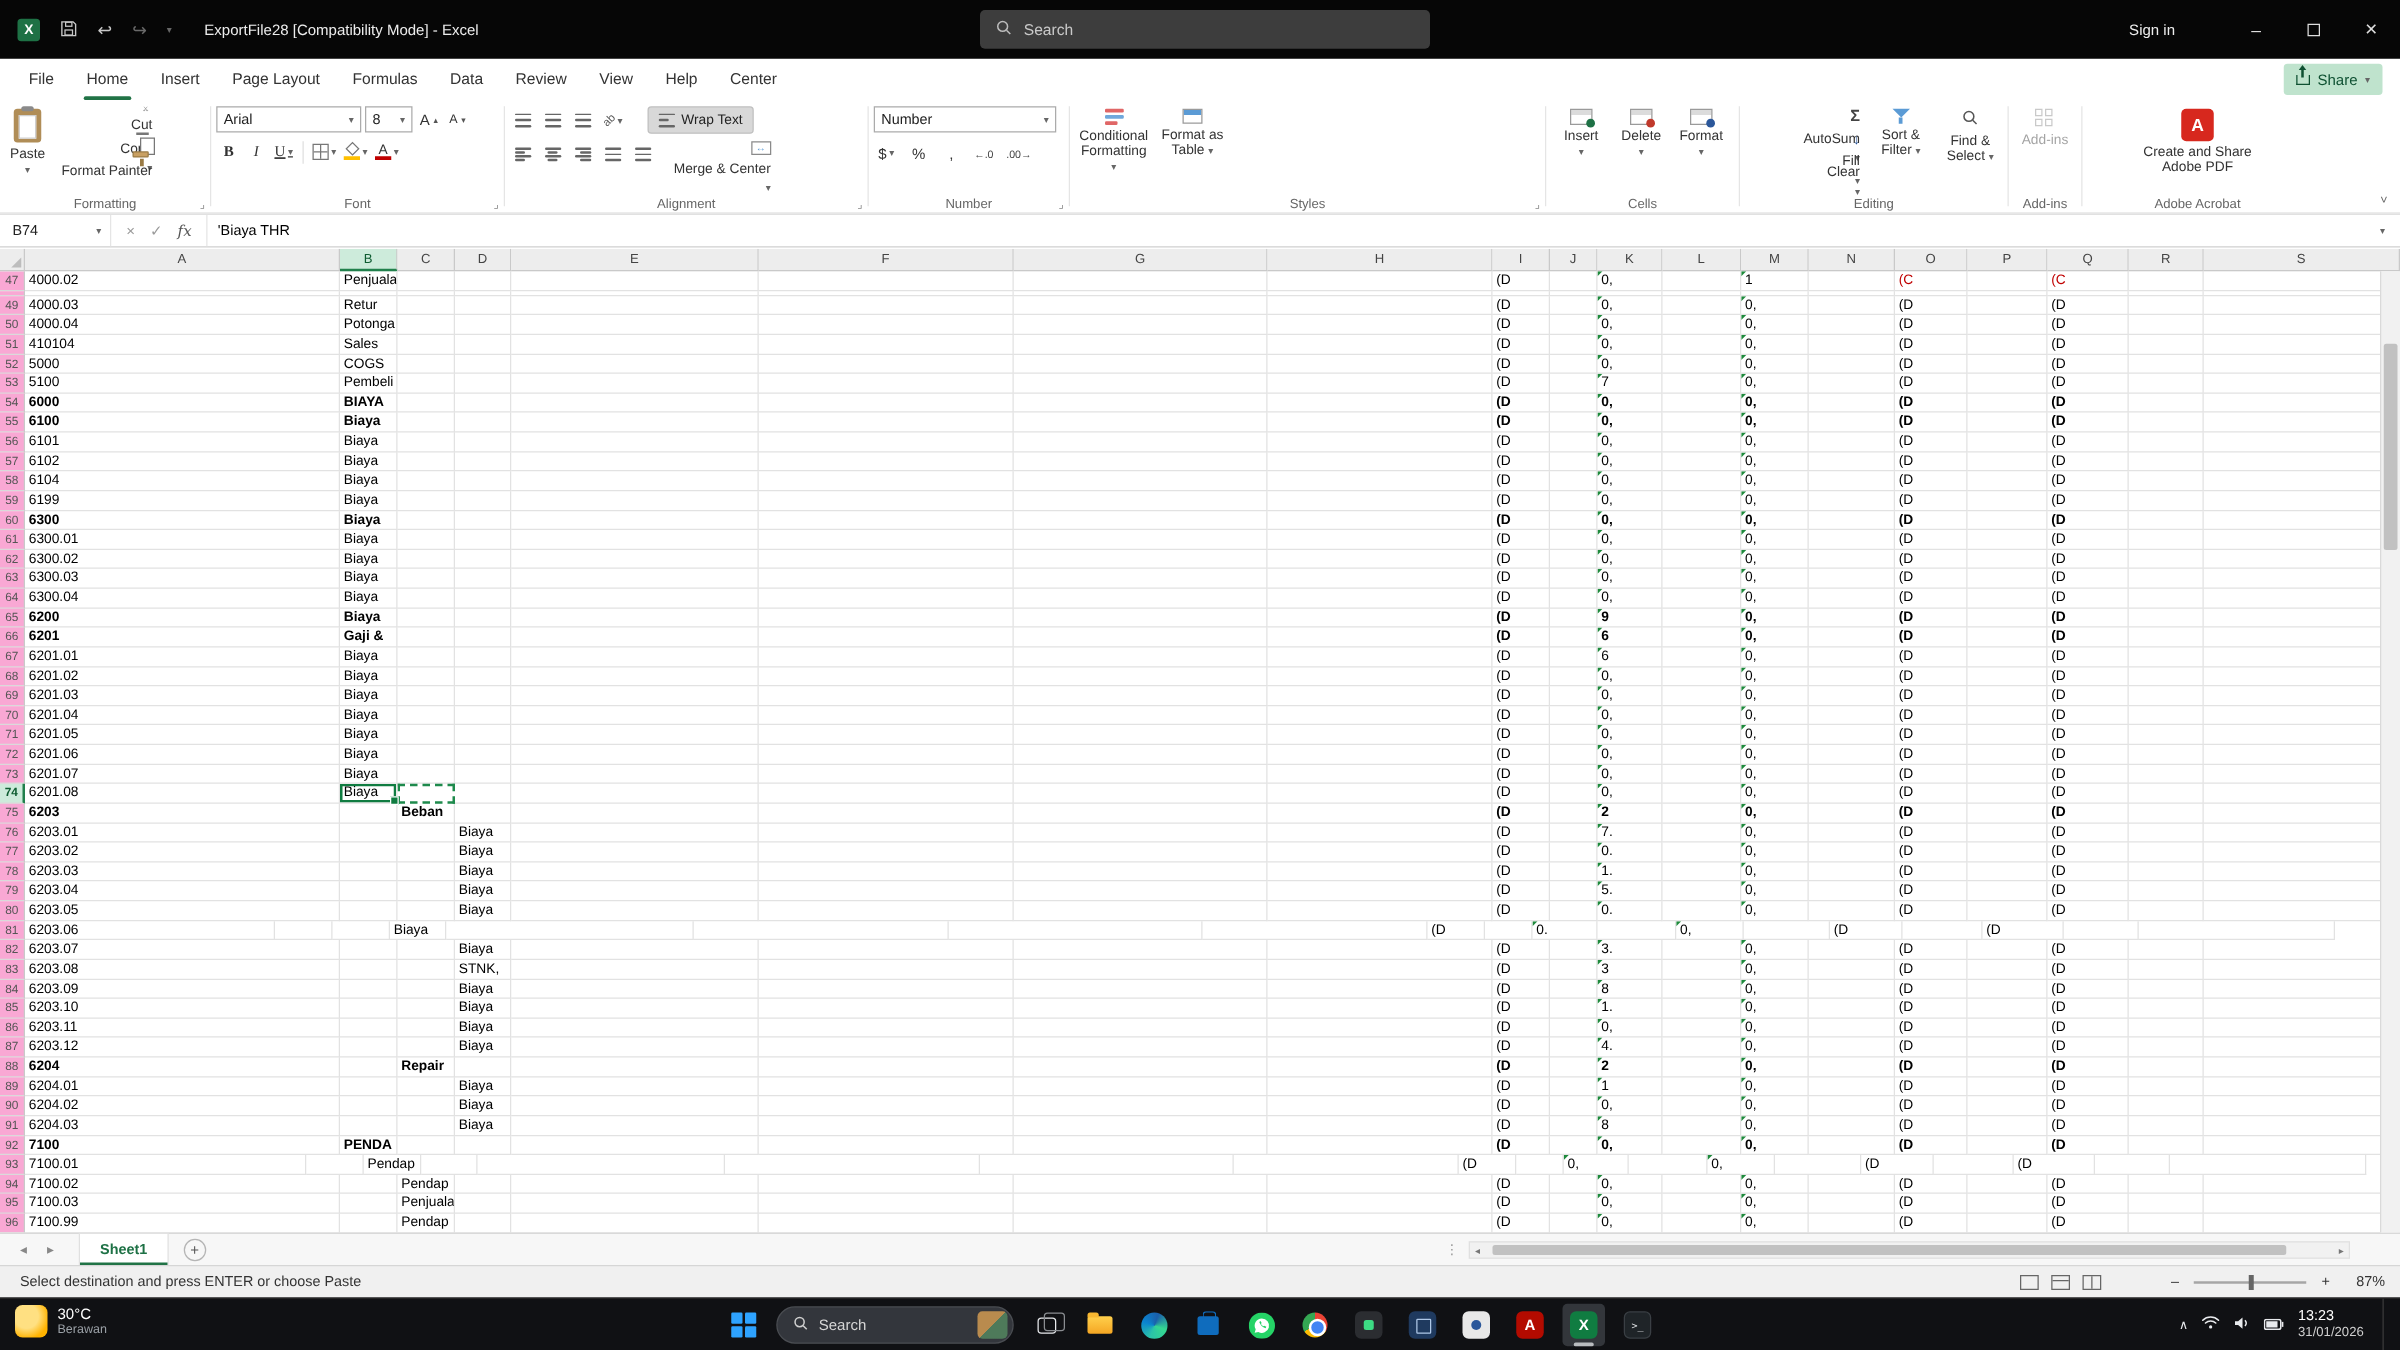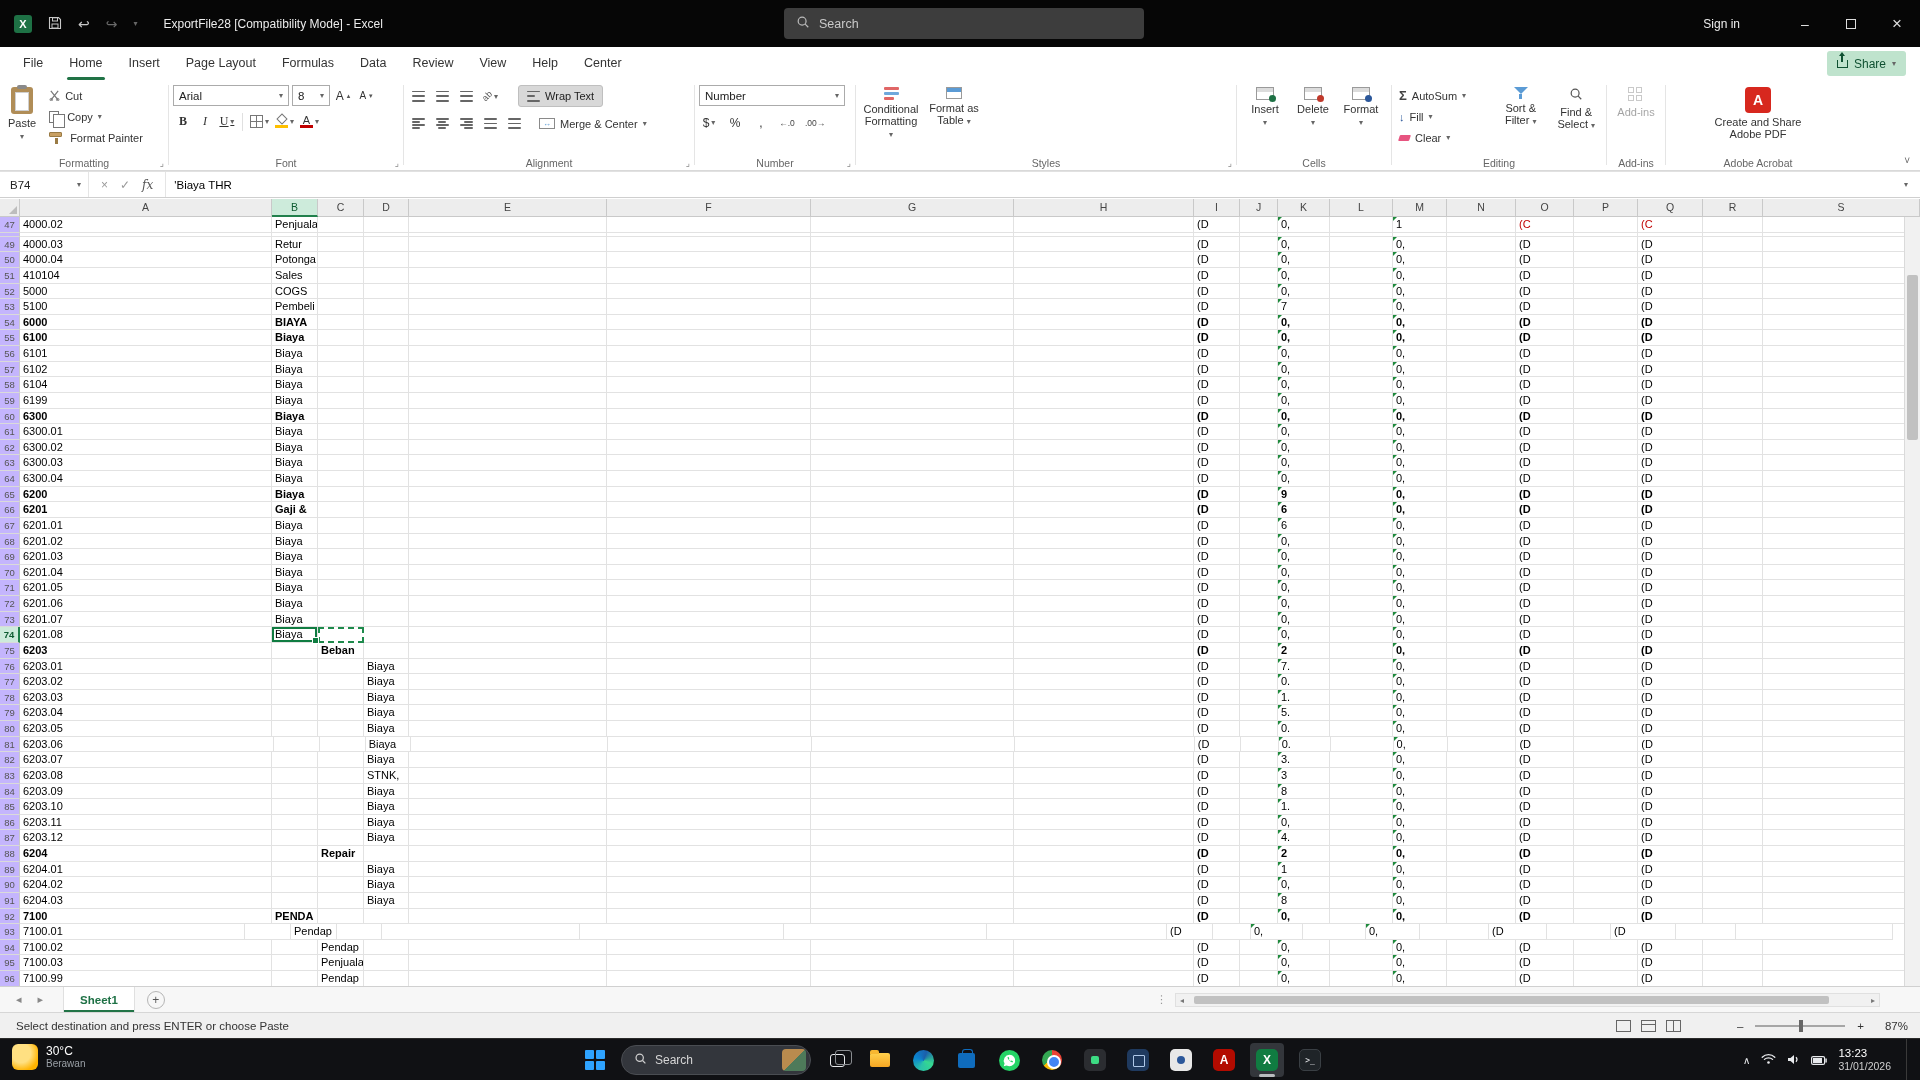--- a/index.html
+++ b/index.html
@@ -39,21 +39,21 @@
   .share .chev{font-size:8px;}
 
   
   .ribbon{position:absolute;top:80px;left:0;width:1920px;height:91px;background:#fff;
     border-bottom:1px solid #D9D9D9;display:flex;align-items:stretch;}
   .rgroup{position:relative;flex:0 0 auto;padding:5px 4px 16px;}
   .rgsep{flex:0 0 1px;background:#E5E5E5;margin:5px 0 5px;}
   .glabel{position:absolute;bottom:1px;left:0;right:0;text-align:center;font-size:10.5px;color:#666;}
   .dlg{position:absolute;right:4px;bottom:2px;font-size:9px;color:#888;}
   .chev{font-size:8px;color:#666;}
-  .rsmall{display:flex;align-items:center;gap:5px;font-size:11px;color:#333;height:21px;padding:0 3px;}
+  .rsmall{display:flex;align-items:flex-end;gap:5px;font-size:11px;color:#333;height:21px;padding:0 3px;flex-direction:column;}
   .bigbtn{display:flex;flex-direction:column;align-items:center;gap:3px;padding:2px 4px;font-size:11px;
     color:#333;text-align:center;line-height:12px;}
   .combo{border:1px solid #ABABAB;background:#fff;height:21px;display:flex;align-items:center;
     padding:0 5px;font-size:11.5px;color:#222;}
   .combo .chev{margin-left:auto;}
   .toolbtn{height:21px;min-width:20px;display:flex;align-items:center;justify-content:center;
     gap:2px;color:#333;font-size:12px;padding:0 2px;}
   .vline{width:1px;height:18px;background:#E0E0E0;margin:0 3px;}
 
   
@@ -146,21 +146,21 @@
   
   .grid{position:absolute;top:199px;left:0;width:1920px;height:787px;background:#fff;overflow:hidden;}
   .ghead{display:flex;height:18px;}
   .gcorner{height:18px;background:#EDEDED;border-right:1px solid #C9C9C9;border-bottom:1px solid #C9C9C9;position:relative;}
   .gcorner::after{content:"";position:absolute;right:2px;bottom:2px;border-left:8px solid transparent;border-bottom:8px solid #BDBDBD;}
   .gh{height:18px;background:#EDEDED;border-right:1px solid #C9C9C9;border-bottom:1px solid #C9C9C9;
     font-size:10.5px;color:#444;text-align:center;line-height:17px;}
   .gh.sel{background:#CDEBDB;color:#0E5C31;border-bottom:2px solid #21804C;}
   .grow{display:flex;height:15.63px;}
   .grow.hrow{height:4px;}
-  .rh{background:#c4b5fd;border-right:1px solid #C9C9C9;border-bottom:1px solid #DADADA;
+  .rh{background:#f9a8d4;border-right:1px solid #C9C9C9;border-bottom:1px solid #DADADA;
     font-size:9.5px;color:#555;text-align:center;line-height:15px;}
   .rh.sel{background:#CDEBDB;color:#0E5C31;border-right:2px solid #21804C;font-weight:bold;}
   .gc{border-right:1px solid #E2E2E2;border-bottom:1px solid #E2E2E2;font-size:11px;color:#000;
     padding:0 1px 0 3px;white-space:nowrap;overflow:hidden;line-height:15px;position:relative;}
   .brow .gc{font-weight:bold;}
   .gc.red{color:#C00000;}
   .gc.tri::before{content:"";position:absolute;top:0;left:0;border-top:4px solid #1E8A3C;
     border-right:4px solid transparent;}
   .gc.activecell{box-shadow:inset 0 0 0 2px #107C41;overflow:visible;z-index:3;}
   .gc.activecell::after{content:"";position:absolute;right:-2px;bottom:-2px;width:5px;height:5px;
@@ -1382,21 +1382,21 @@
       <div class="gc tri" style="width: 54px;">0,</div>
       <div class="gc" style="width: 69px;"></div>
       <div class="gc" style="width: 58px;">(D</div>
       <div class="gc" style="width: 64px;"></div>
       <div class="gc" style="width: 65px;">(D</div>
       <div class="gc" style="width: 60px;"></div>
       <div class="gc" style="width: 157px;"></div>
     </div>
     <div class="grow">
       <div class="rh" style="width: 20px;">81</div>
-      <div class="gc" style="width: 254px;">6203.06</div>
+      <div class="gc" style="width: 200px;">6203.06</div>
       <div class="gc" style="width: 46px;"></div>
       <div class="gc" style="width: 46px;"></div>
       <div class="gc" style="width: 45px;">Biaya</div>
       <div class="gc" style="width: 198px;"></div>
       <div class="gc" style="width: 204px;"></div>
       <div class="gc" style="width: 203px;"></div>
       <div class="gc" style="width: 180px;"></div>
       <div class="gc" style="width: 46px;">(D</div>
       <div class="gc" style="width: 38px;"></div>
       <div class="gc tri" style="width: 52px;">0.</div>

